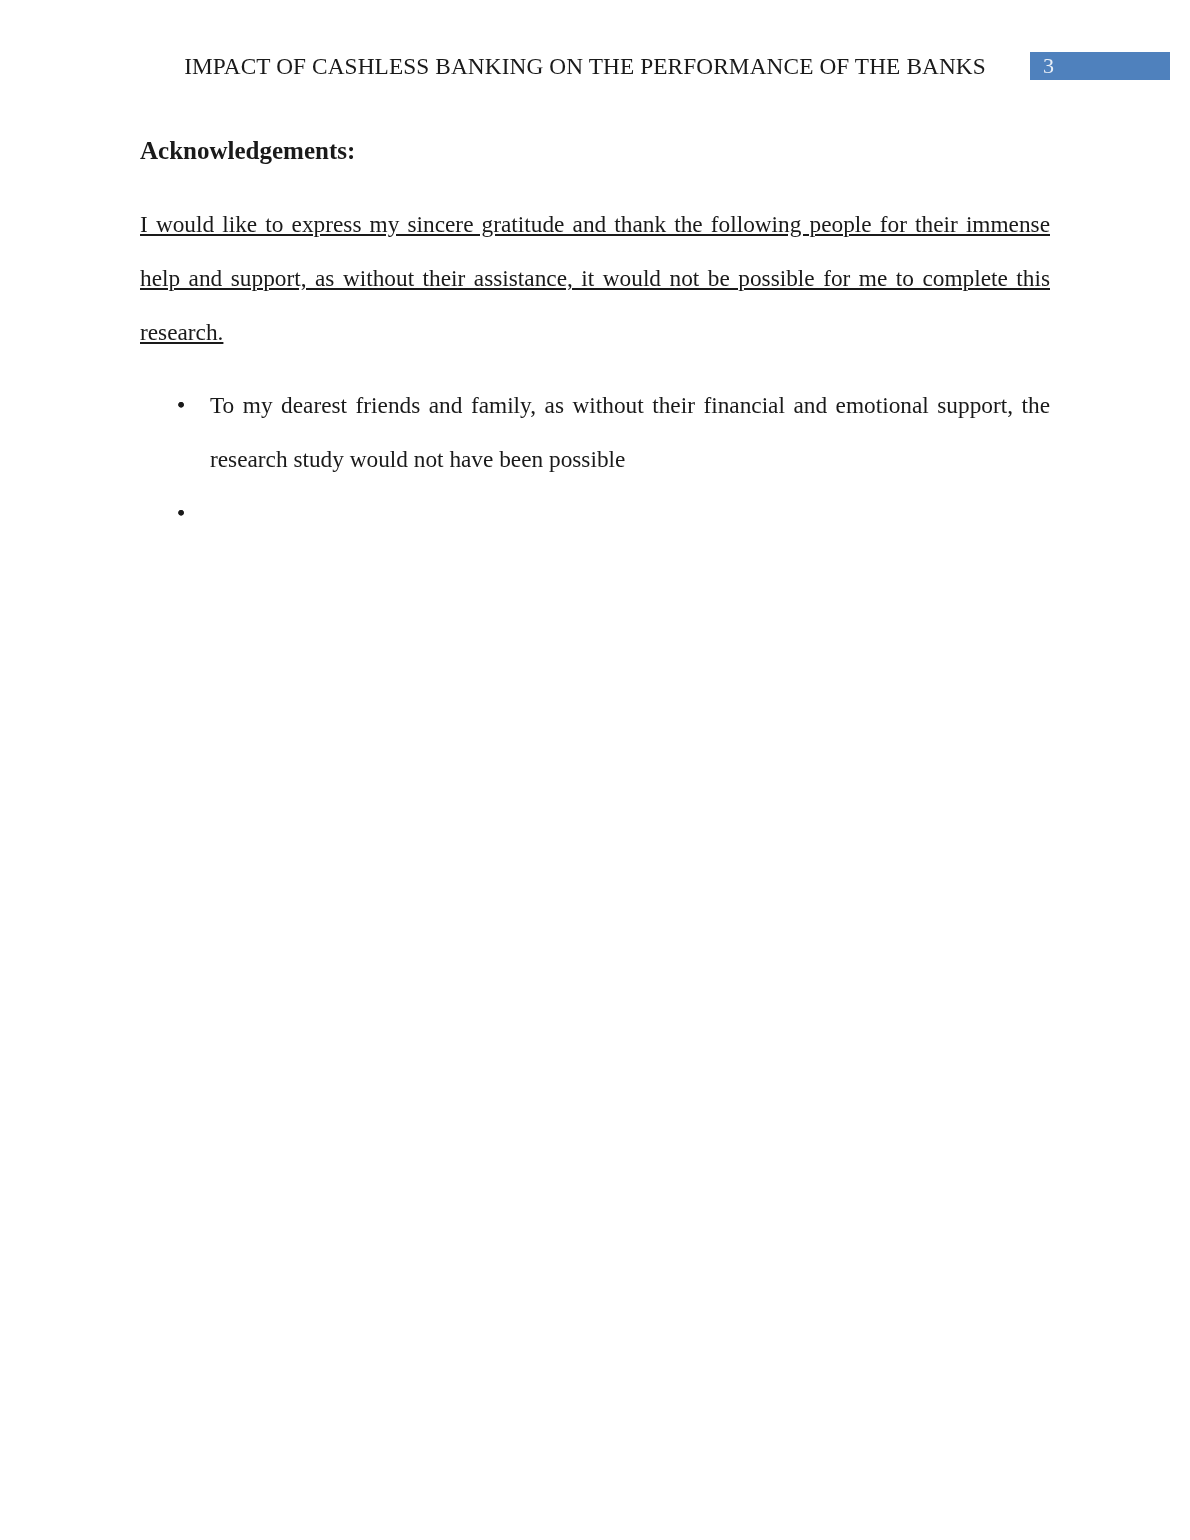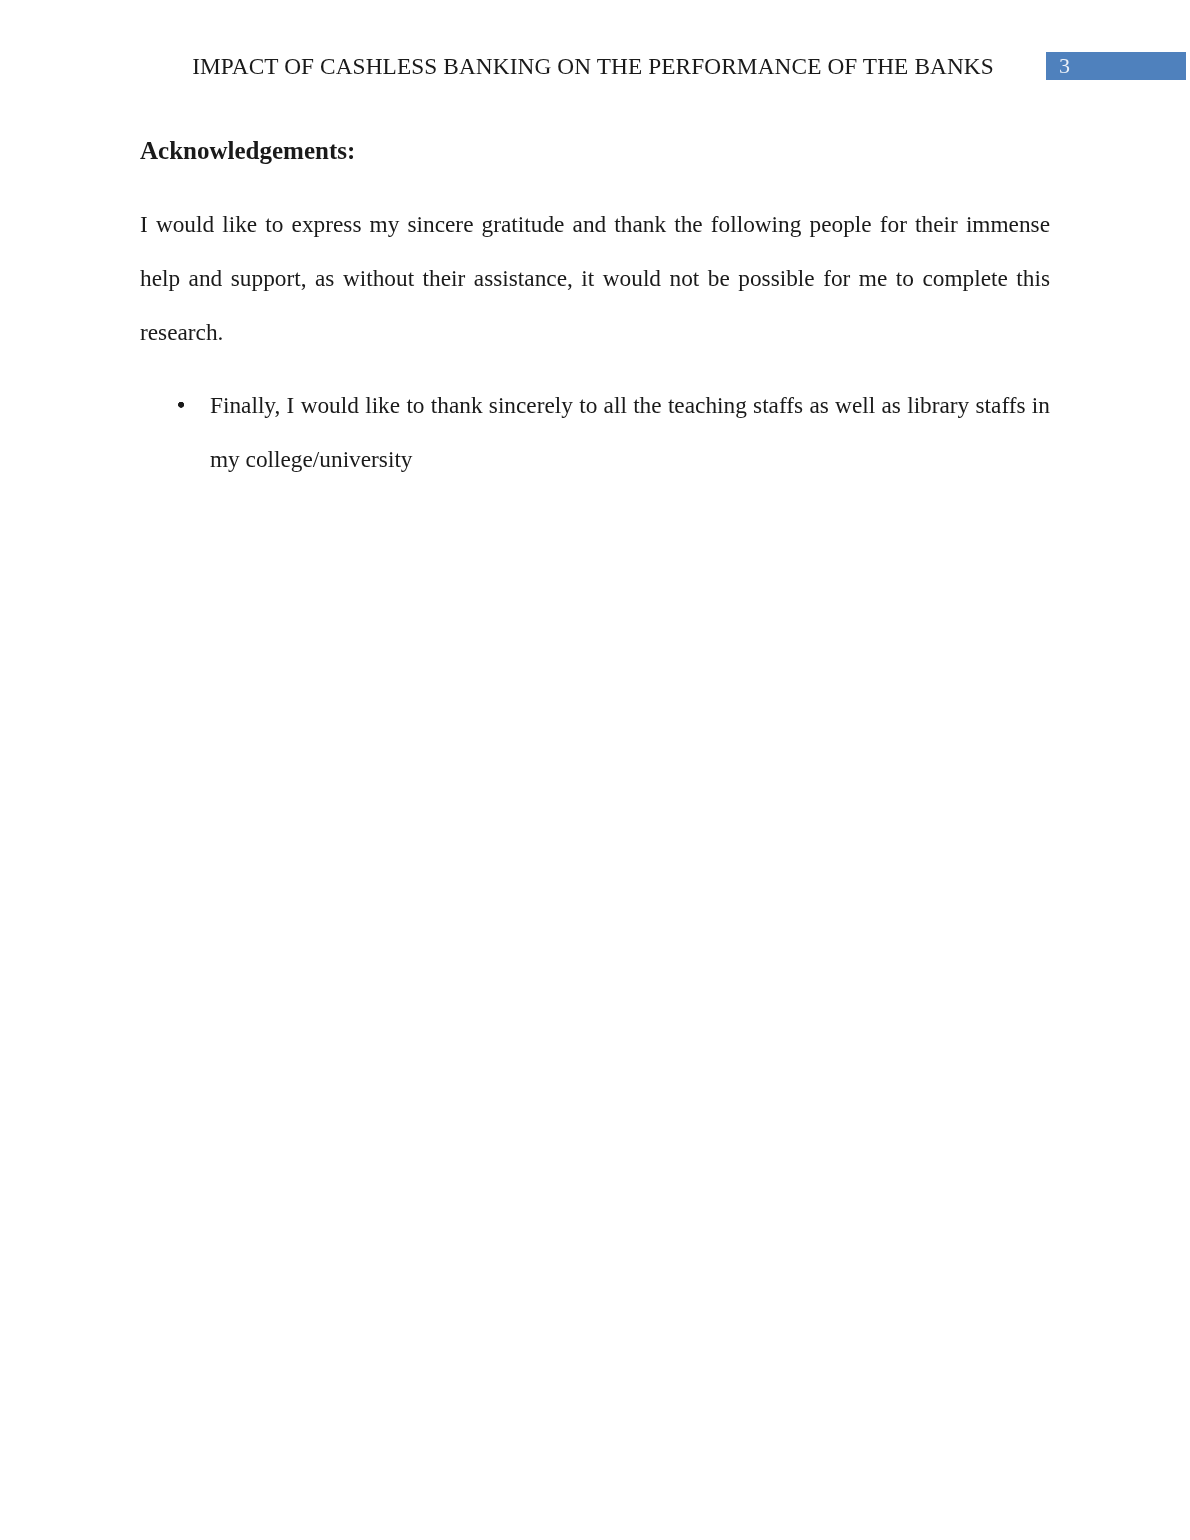--- a/index.html
+++ b/index.html
@@ -15,21 +15,21 @@
     position: relative;
     width: 1190px;
     height: 1540px;
     background: #ffffff;
   }
   
   .running-head {
     display: flex;
     align-items: center;
     margin-top: 52px;
-    padding: 0 4px 0 140px;
+    padding: 0 20px 0 140px;
     height: 28px;
   }
   .head-title {
     flex: 1;
     text-align: center;
     font-size: 23.3px;
     white-space: nowrap;
     letter-spacing: 0.1px;
     color: #1a1a1a;
   }
@@ -54,20 +54,21 @@
     font-size: 25px;
     font-weight: bold;
     line-height: 54px;
     text-align: left;
   }
   .para {
     font-size: 23.3px;
     line-height: 54px;
     text-align: justify;
     margin-bottom: 19px;
+    text-decoration: underline;
   }
   .bullets {
     list-style: none;
   }
   .bullets li {
     position: relative;
     padding-left: 70px;
     font-size: 23.3px;
     line-height: 54px;
     text-align: justify;
@@ -97,25 +98,25 @@
     <h1 class="heading">Acknowledgements:</h1>
 
     <p class="para">I would like to express my sincere gratitude and thank the following people for their immense help and support, as without their assistance, it would not be possible for me to complete this research.</p>
 
     <ul class="bullets">
       <li>
         <span class="dot">•</span>
       </li>
       <li>
         <span class="dot">•</span>
+        <span>To my dearest friends and family, as without their financial and emotional support, the research study would not have been possible</span>
       </li>
       <li>
         <span class="dot">•</span>
       </li>
       <li>
         <span class="dot">•</span>
-        <span>Finally, I would like to thank sincerely to all the teaching staffs as well as library staffs in my college/university</span>
       </li>
     </ul>
 
   </main>
 
 </div>
 
 </body></html>

